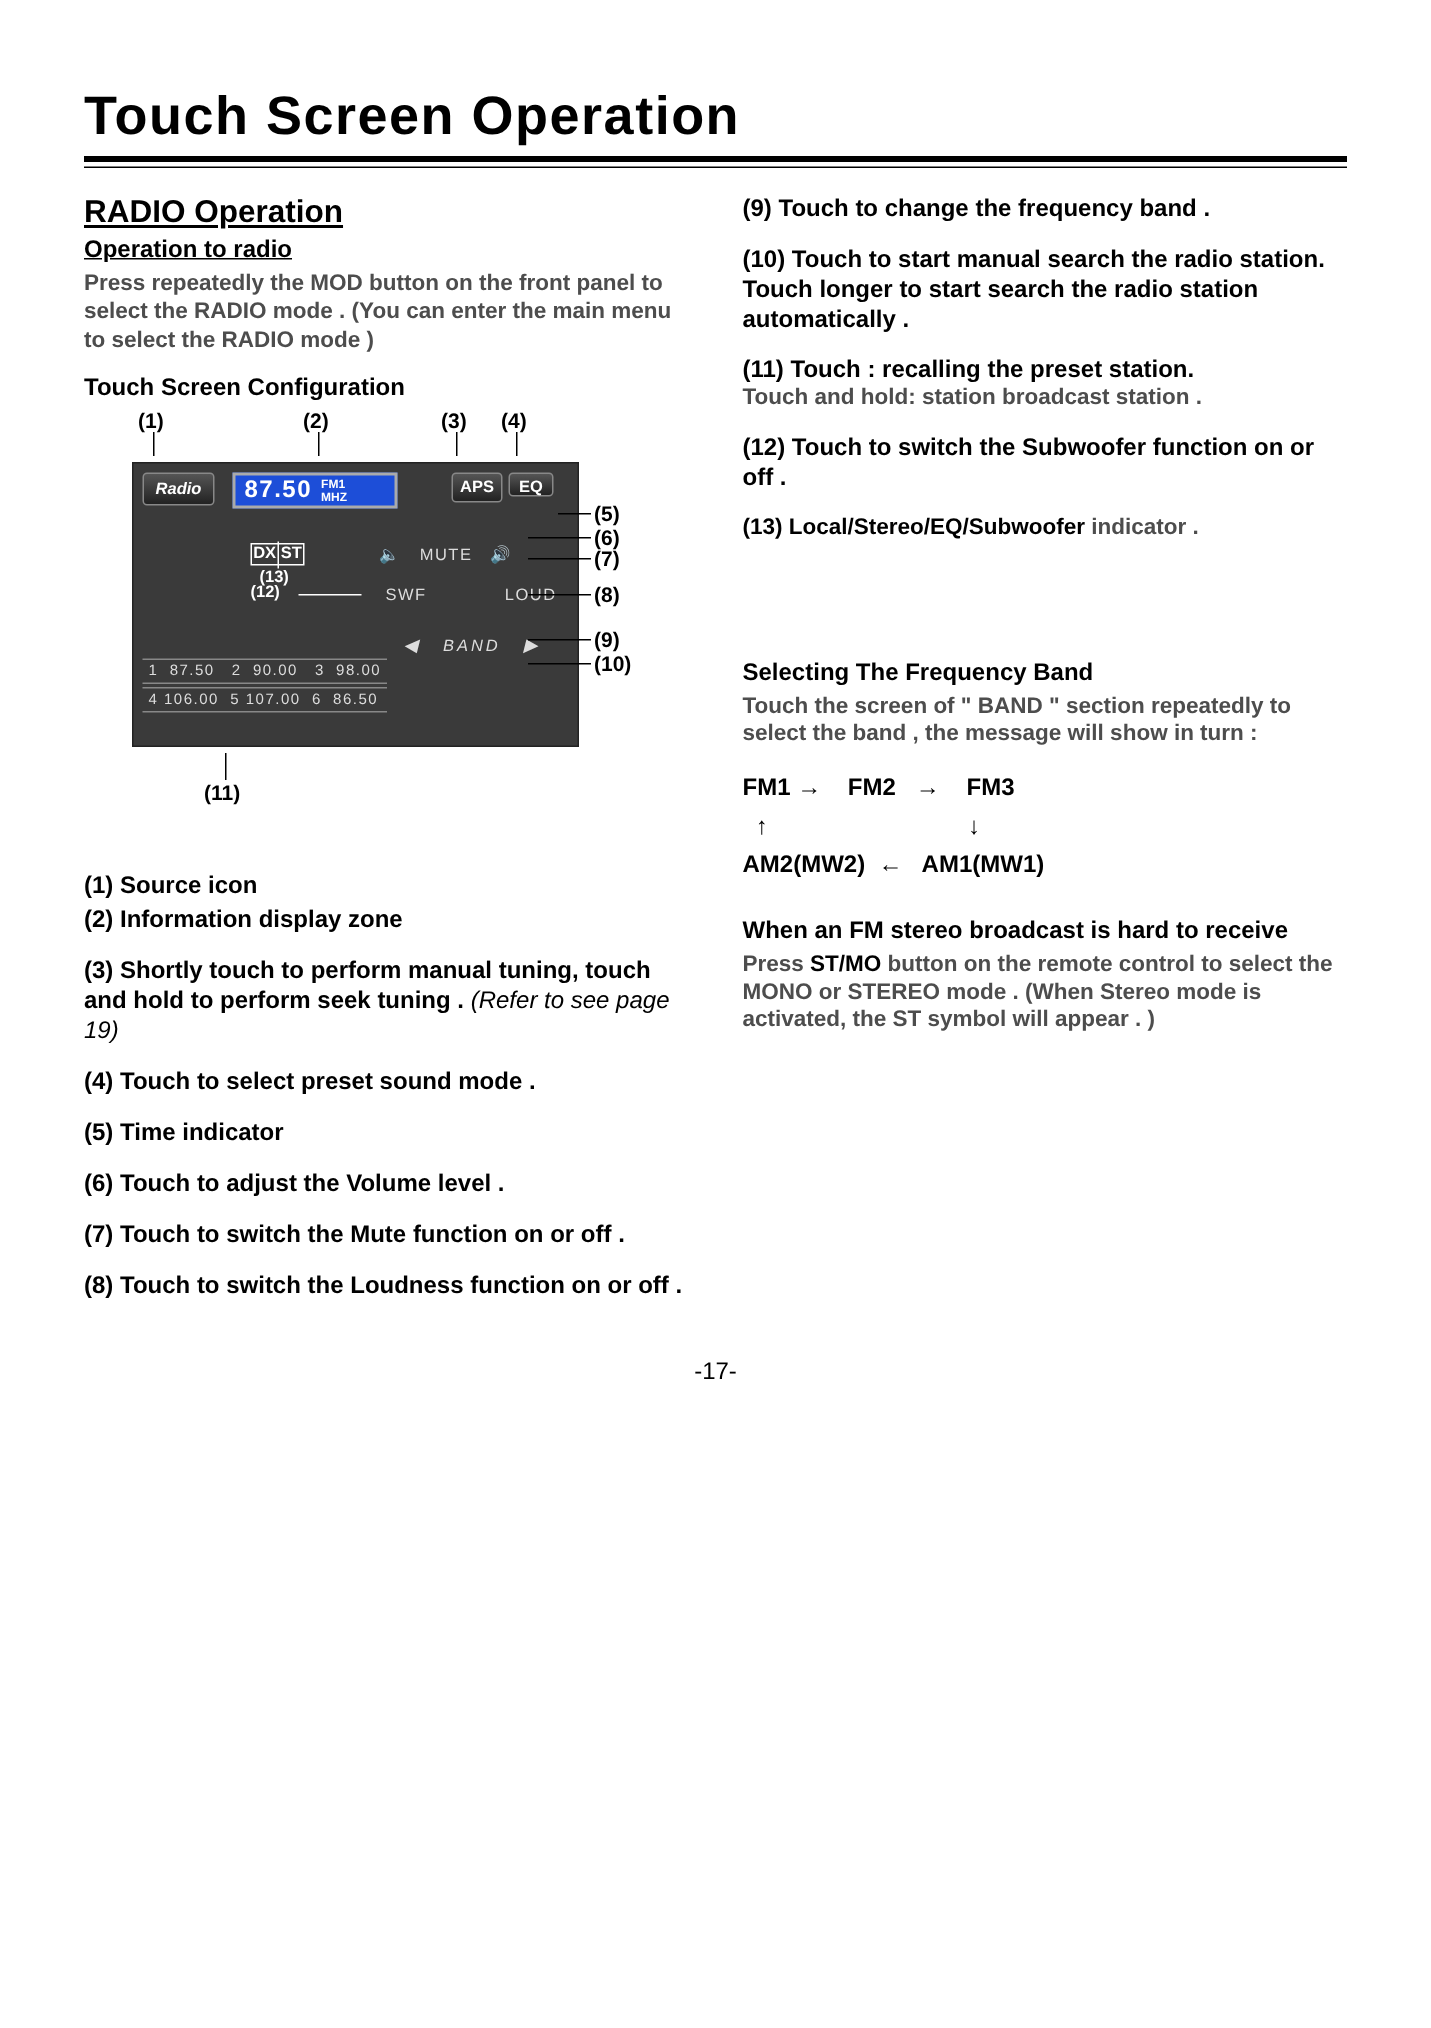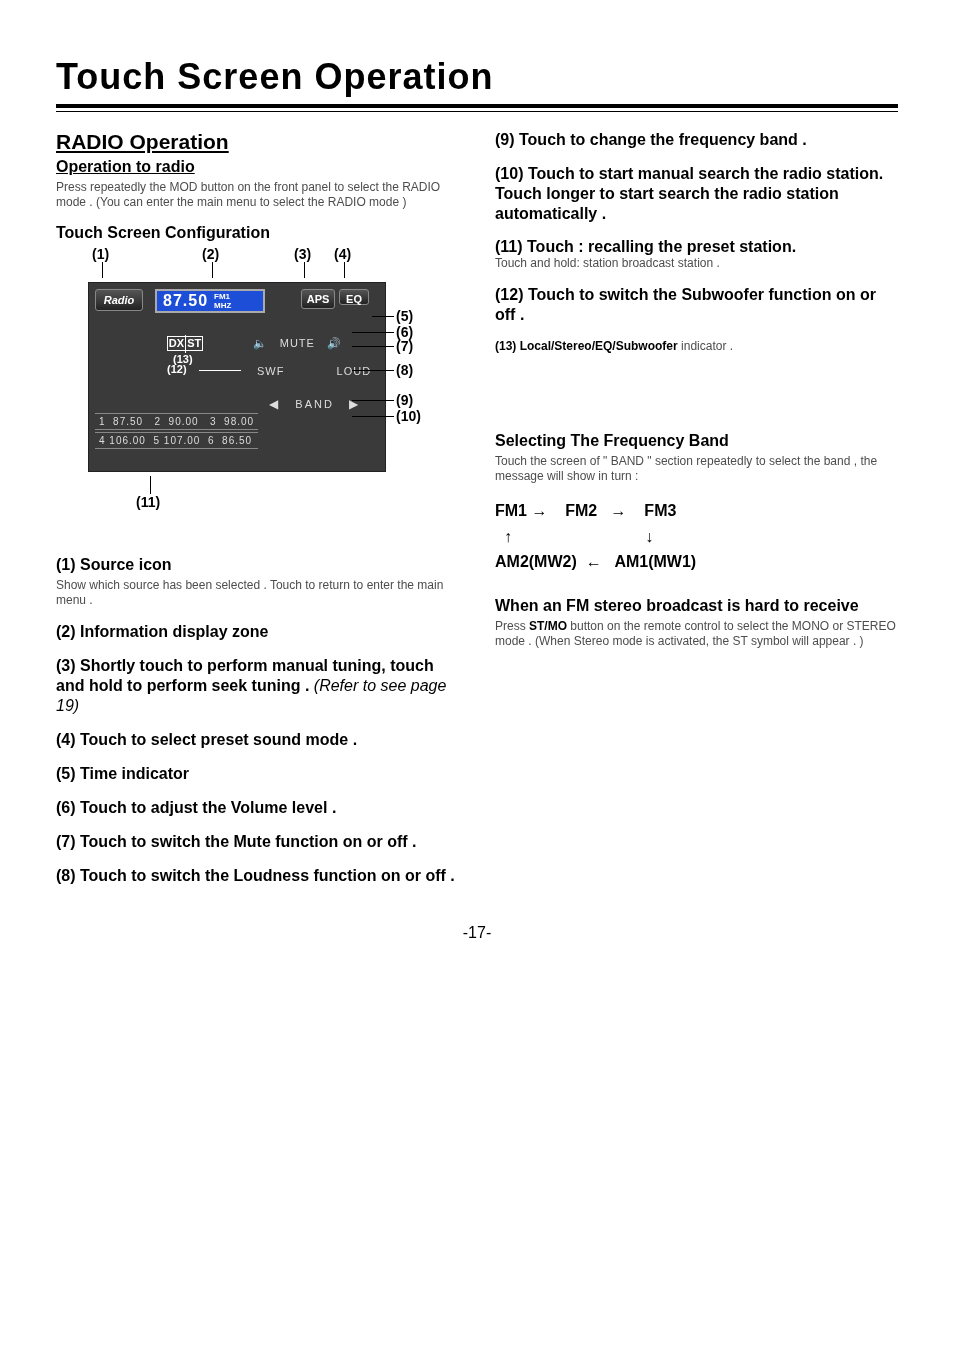--- a/index.html
+++ b/index.html
@@ -5,21 +5,21 @@
   * { box-sizing: border-box; margin: 0; padding: 0; }
   html, body { width: 954px; height: 1352px; font-family: Arial, Helvetica, sans-serif; background: #fff; color: #000; }
   .page { padding: 56px 56px 24px 56px; }
   .title { font-size: 36px; font-weight: bold; letter-spacing: 1px; margin-bottom: 6px; }
   .hr-thick { border: none; border-top: 4px solid #000; border-bottom: 1px solid #000; height: 8px; margin-bottom: 18px; }
   .cols { display: flex; gap: 36px; }
   .col { width: 50%; color: #4d4d4d; }
   .h2 { font-size: 21px; font-weight: bold; color: #000; text-decoration: underline; margin-bottom: 4px; }
   .h3u { font-size: 16px; font-weight: bold; color: #000; text-decoration: underline; margin-bottom: 4px; }
   .h3 { font-size: 16px; font-weight: bold; color: #000; margin-bottom: 4px; }
-  .p { font-size: 12px; line-height: 1.25; margin-bottom: 14px; }
+  .p { font-size: 15px; line-height: 1.25; margin-bottom: 14px; font-weight: bold; }
   .pb { font-size: 16px; font-weight: bold; color: #000; line-height: 1.25; margin-bottom: 14px; }
   .em { font-style: italic; font-weight: normal; }
   .gap-lg { height: 64px; }
   .page-num { text-align: center; font-size: 16px; color: #000; margin-top: 24px; }
 
   
   .ts-wrap { position: relative; width: 360px; height: 290px; margin-bottom: 20px; }
   .labels-top { position: relative; height: 34px; font-size: 14px; font-weight: bold; color: #000; }
   .lt { position: absolute; top: 0; }
   .tick-top { position: absolute; top: 16px; width: 0; height: 16px; border-left: 1.5px solid #000; }
@@ -30,21 +30,21 @@
   .freq-box { position:absolute; left:66px; top:0; width:110px; height:24px; border:2px solid #aaa; background:#1d4ed8; color:#fff; display:flex; align-items:center; }
   .freq-num { font-size:16px; font-weight:bold; padding-left:6px; letter-spacing:1px;}
   .freq-band { font-size:8px; line-height:9px; padding-left:6px; font-weight:bold; }
   .aps-btn { position:absolute; left:212px; top:0; width:34px; height:20px; line-height:18px; font-weight:bold; }
   .eq-btn  { position:absolute; left:250px; top:0; width:30px; height:16px; line-height:18px; font-weight:bold; }
   .dxst { position:absolute; left:78px; top:53px; width:36px; height:15px; border:1.5px solid #fff; color:#fff; font-size:11px; text-align:center; line-height:13px; font-weight:bold; }
   .mute-row { position:absolute; left:160px; top:54px; color:#ddd; font-size:11px; letter-spacing:1px; }
   .mute-row span { margin: 0 4px; }
   .swf-row { position:absolute; left:168px; top:82px; color:#ddd; font-size:11px; letter-spacing:1px; }
   .swf-row .loud { margin-left:48px; }
-  .band-row { position:absolute; left:180px; top:114px; color:#ddd; font-size:11px; letter-spacing:2px; }
+  .band-row { position:absolute; left:180px; top:114px; color:#ddd; font-size:11px; letter-spacing:2px;font-style:italic; }
   .band-row .arrow { font-size:12px; margin: 0 10px 0 0; }
   .preset-rows { position:absolute; left:6px; top:130px; }
   .preset-line { color:#ddd; font-size:10px; border-top:1px solid #888; border-bottom:1px solid #888; padding:2px 4px; margin-bottom:2px; letter-spacing:1px; white-space: pre; }
   
   .rc { position:absolute; font-size:14px; font-weight:bold; color:#000; }
   .rc-line { position:absolute; height:0; border-top:1.5px solid #000; }
   
   .b11line { position:absolute; left:94px; top:230px; width:0; height:18px; border-left:1.5px solid #000; }
   .b11 { position:absolute; left:80px; top:248px; font-size:14px; font-weight:bold; color:#000; }
   
@@ -134,21 +134,20 @@
         <span class="rc-line" style="left:296px; top:154px; width:42px"></span>
         <span class="rc" style="left:340px; top:146px">(9)</span>
         <span class="rc-line" style="left:296px; top:170px; width:42px"></span>
         <span class="rc" style="left:340px; top:162px">(10)</span>
 
         <div class="b11line"></div>
         <div class="b11">(11)</div>
       </div>
 
       <div class="h3">(1) Source icon</div>
-      <div class="p">Show which source has been selected . Touch to return to enter the main menu .</div>
 
       <div class="pb">(2) Information display zone</div>
 
       <div class="pb">
         <span>(3) Shortly touch to perform manual tuning, touch and hold to perform seek tuning . </span><span class="em">(Refer to see page 19)</span>
       </div>
 
       <div class="pb">(4) Touch to select preset sound mode .</div>
       <div class="pb">(5) Time indicator</div>
       <div class="pb">(6) Touch to adjust the Volume level .</div>

